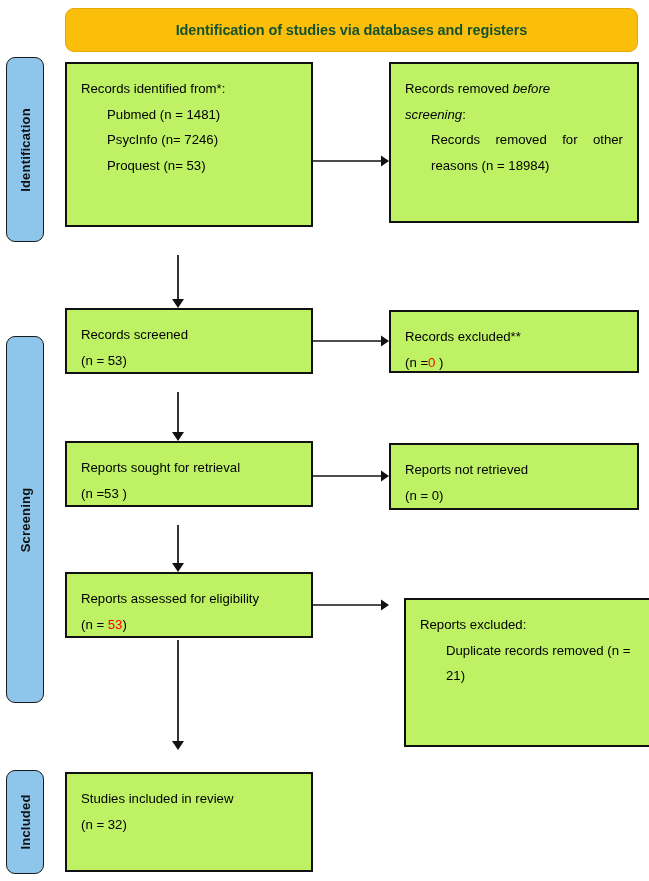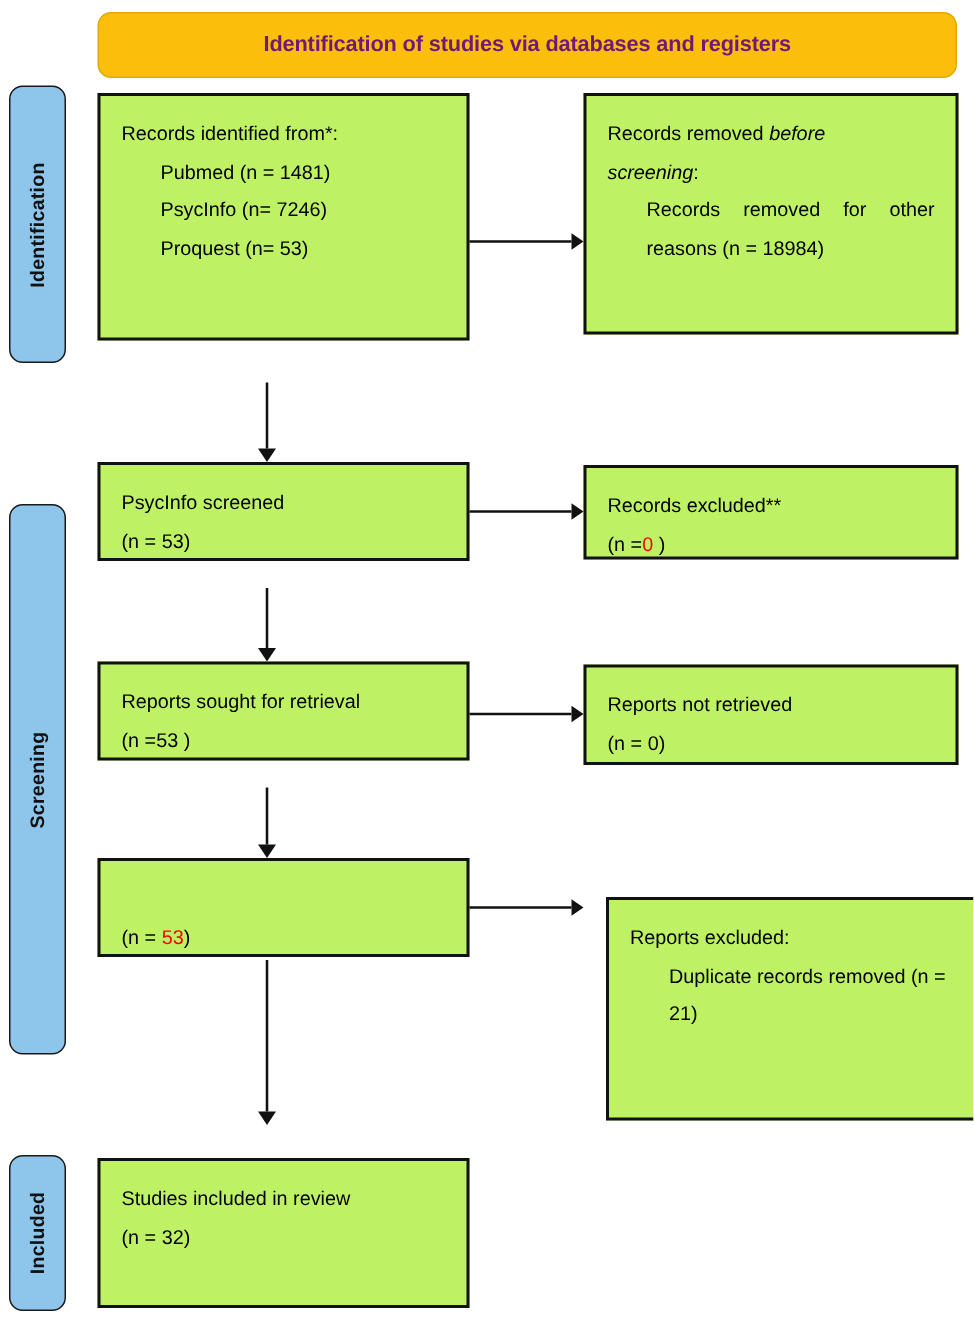--- a/index.html
+++ b/index.html
@@ -31,21 +31,21 @@
     border-radius: 9px;
     box-sizing: border-box;
     display: flex;
     align-items: center;
     justify-content: center;
   }
   .banner-text {
     font-size: 14.5px;
     font-weight: bold;
     letter-spacing: -0.1px;
-    color: #701a75;
+    color: #14532d;
     text-align: center;
   }
 
   
   .phase {
     position: absolute;
     left: 6px;
     width: 38px;
     background: #8EC5EA;
     border: 1.6px solid #1a1a1a;
@@ -152,21 +152,21 @@
   <div class="box" id="box-removed">
     <div class="box-text justify">
       <span>Records removed </span><span class="ital">before</span><br>
       <span class="ital">screening</span><span>:</span>
       <span class="indent">Records removed for other reasons (n = 18984)</span>
     </div>
   </div>
 
   <div class="box" id="box-screened">
     <div class="box-text">
-      <span>PsycInfo screened</span><br>
+      <span>Records screened</span><br>
       <span>(n = 53)</span>
     </div>
   </div>
 
   <div class="box" id="box-excluded">
     <div class="box-text">
       <span>Records excluded**</span><br>
       <span>(n =</span><span class="red">0</span><span> )</span>
     </div>
   </div>
@@ -180,21 +180,21 @@
 
   <div class="box" id="box-notretrieved">
     <div class="box-text">
       <span>Reports not retrieved</span><br>
       <span>(n = 0)</span>
     </div>
   </div>
 
   <div class="box" id="box-eligibility">
     <div class="box-text">
-      <br>
+      <span>Reports assessed for eligibility</span><br>
       <span>(n = </span><span class="red">53</span><span>)</span>
     </div>
   </div>
 
   <div class="box" id="box-repexcluded">
     <div class="box-text">
       <span>Reports excluded:</span>
       <span class="indent">Duplicate records removed (n = 21)</span>
     </div>
   </div>

